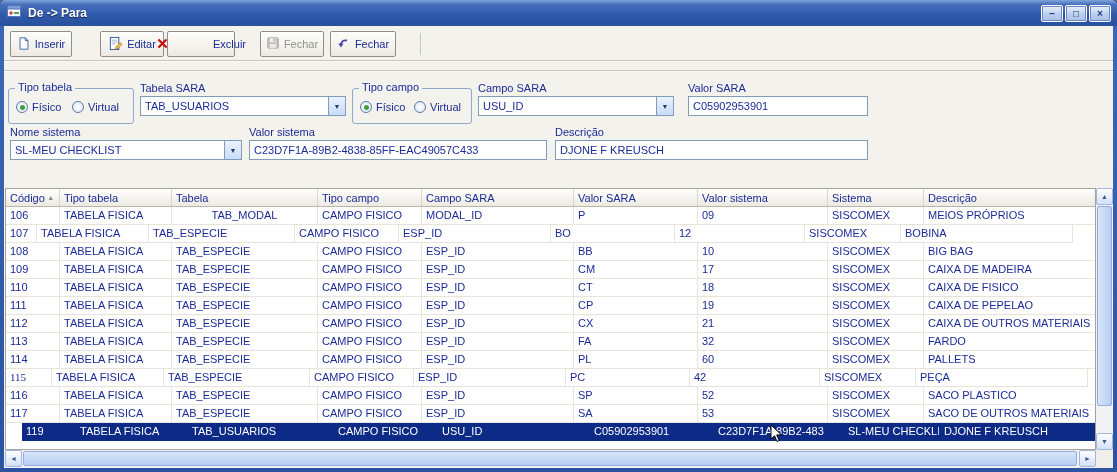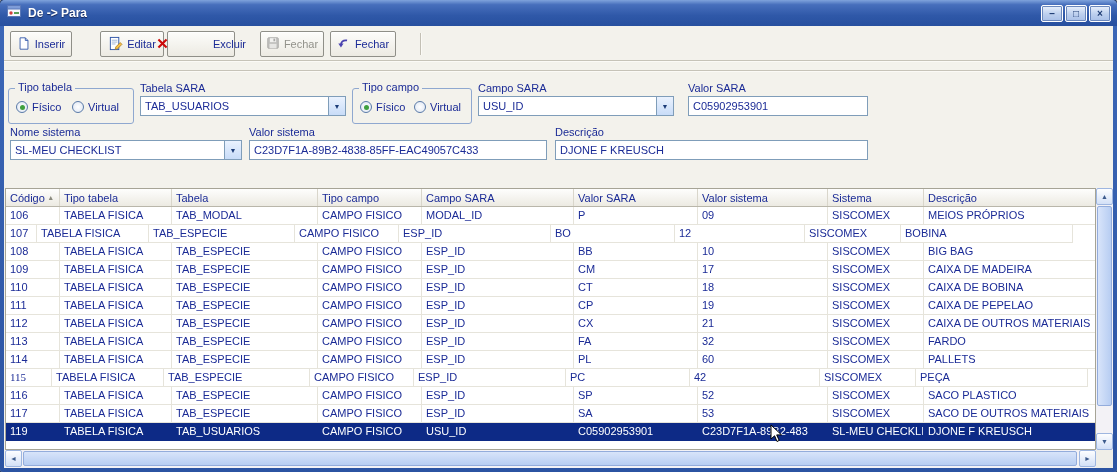--- a/index.html
+++ b/index.html
@@ -228,21 +228,21 @@
             <span>Sistema</span>
           </div>
           <div class="gh" style="width: 172px;">
             <span>Descrição</span>
           </div>
         </div>
       <div id="grid-body">
           <div class="grow">
             <div class="gc" style="width: 54px;">106</div>
             <div class="gc" style="width: 112px;">TABELA FISICA</div>
-            <div class="gc" style="width: 146px;">TAB_MODAL</div>
+            <div class="gc" style="width: 146px; text-align: center;">TAB_MODAL</div>
             <div class="gc" style="width: 104px;">CAMPO FISICO</div>
             <div class="gc" style="width: 152px;">MODAL_ID</div>
             <div class="gc" style="width: 124px;">P</div>
             <div class="gc" style="width: 130px;">09</div>
             <div class="gc" style="width: 96px;">SISCOMEX</div>
             <div class="gc" style="width: 172px;">MEIOS PRÓPRIOS</div>
           </div>
           <div class="grow">
             <div class="gc" style="width: 31px;">107</div>
             <div class="gc" style="width: 112px;">TABELA FISICA</div>
@@ -278,21 +278,21 @@
           </div>
           <div class="grow">
             <div class="gc" style="width: 54px;">110</div>
             <div class="gc" style="width: 112px;">TABELA FISICA</div>
             <div class="gc" style="width: 146px;">TAB_ESPECIE</div>
             <div class="gc" style="width: 104px;">CAMPO FISICO</div>
             <div class="gc" style="width: 152px;">ESP_ID</div>
             <div class="gc" style="width: 124px;">CT</div>
             <div class="gc" style="width: 130px;">18</div>
             <div class="gc" style="width: 96px;">SISCOMEX</div>
-            <div class="gc" style="width: 172px;">CAIXA DE BOBINA</div>
+            <div class="gc" style="width: 172px;">CAIXA DE FISICO</div>
           </div>
           <div class="grow">
             <div class="gc" style="width: 54px;">111</div>
             <div class="gc" style="width: 112px;">TABELA FISICA</div>
             <div class="gc" style="width: 146px;">TAB_ESPECIE</div>
             <div class="gc" style="width: 104px;">CAMPO FISICO</div>
             <div class="gc" style="width: 152px;">ESP_ID</div>
             <div class="gc" style="width: 124px;">CP</div>
             <div class="gc" style="width: 130px;">19</div>
             <div class="gc" style="width: 96px;">SISCOMEX</div>
@@ -358,21 +358,21 @@
             <div class="gc" style="width: 112px;">TABELA FISICA</div>
             <div class="gc" style="width: 146px;">TAB_ESPECIE</div>
             <div class="gc" style="width: 104px;">CAMPO FISICO</div>
             <div class="gc" style="width: 152px;">ESP_ID</div>
             <div class="gc" style="width: 124px;">SA</div>
             <div class="gc" style="width: 130px;">53</div>
             <div class="gc" style="width: 96px;">SISCOMEX</div>
             <div class="gc" style="width: 172px;">SACO DE OUTROS MATERIAIS</div>
           </div>
           <div class="grow selected">
-            <div class="gc" style="width: 54px;">119</div>
+            <div class="gc" style="width: 54px; margin-left: 16px;">119</div>
             <div class="gc" style="width: 112px;">TABELA FISICA</div>
             <div class="gc" style="width: 146px;">TAB_USUARIOS</div>
             <div class="gc" style="width: 104px;">CAMPO FISICO</div>
             <div class="gc" style="width: 152px;">USU_ID</div>
             <div class="gc" style="width: 124px;">C05902953901</div>
             <div class="gc" style="width: 130px;">C23D7F1A-89B2-483</div>
             <div class="gc" style="width: 96px;">SL-MEU CHECKLIST</div>
             <div class="gc" style="width: 172px;">DJONE F KREUSCH</div>
           </div>
         </div>

